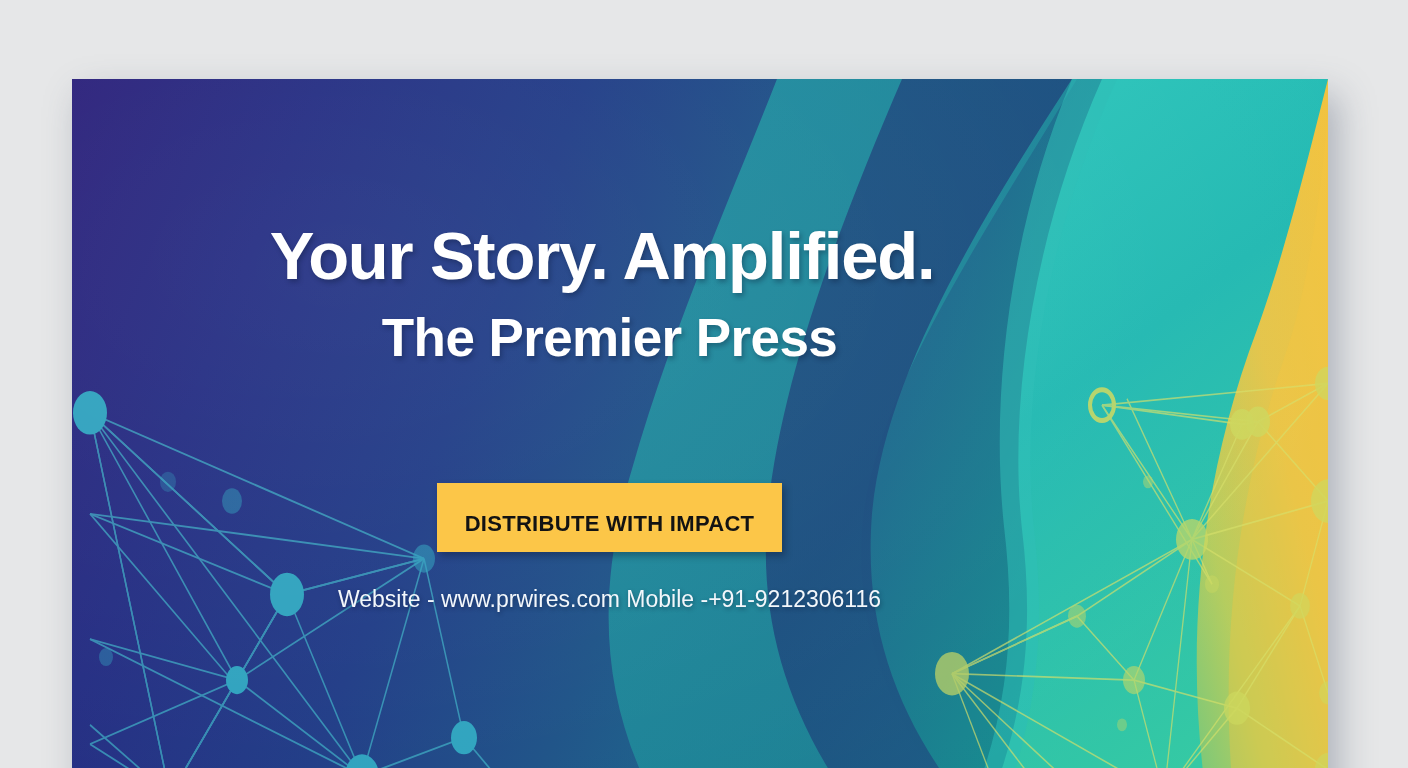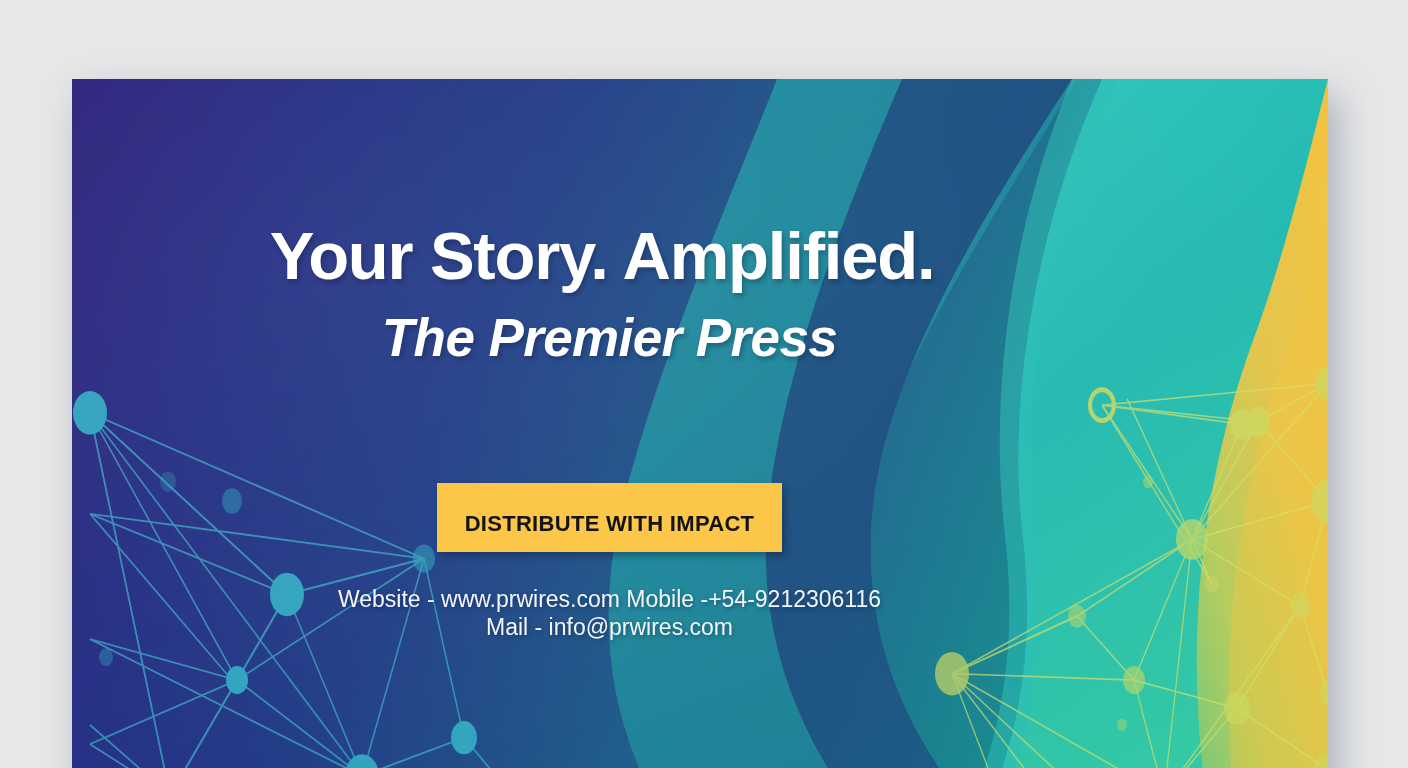--- a/index.html
+++ b/index.html
@@ -85,21 +85,20 @@
     top: 228px;
     width: 1075px;
     text-align: center;
     color: #ffffff;
     font-family: "Liberation Sans", sans-serif;
     font-weight: bold;
     font-size: 53px;
     letter-spacing: -0.6px;
     line-height: 1.18;
     text-shadow: 2px 3px 5px rgba(10, 20, 50, 0.33);
-    font-style: italic;
   }
   .subhead .l2 { display: block; }
 
   .cta-wrap {
     position: absolute;
     left: 0;
     top: 404px;
     width: 1075px;
     text-align: center;
   }
@@ -326,19 +325,18 @@
 
       <div class="subhead">
         <span class="l1">The Premier Press</span>
       </div>
 
       <div class="cta-wrap">
         <button class="cta">DISTRIBUTE WITH IMPACT</button>
       </div>
 
       <div class="contact">
-        <span class="line1">Website - www.prwires.com Mobile -+54-9212306116</span>
-        <span class="line2">Mail - info@prwires.com</span>
+        <span class="line1">Website - www.prwires.com Mobile -+91-9212306116</span>
       </div>
 
     </div>
   </div>
 </div>
 
 </body></html>

